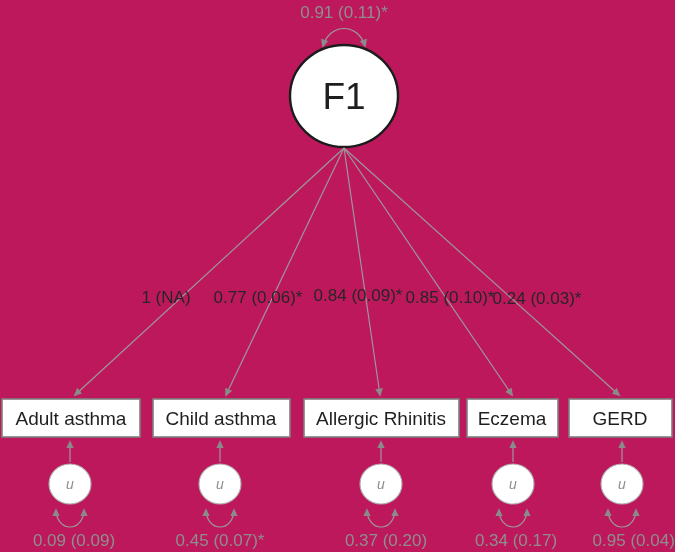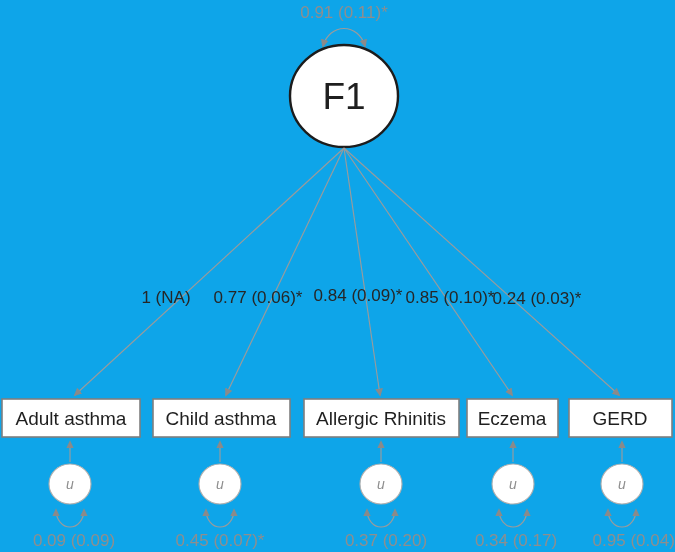--- a/index.html
+++ b/index.html
@@ -4,21 +4,21 @@
 <style>
   html, body {
     margin: 0;
     padding: 0;
     background: #ffffff;
   }
   .stage {
     position: relative;
     width: 675px;
     height: 552px;
-    background: #0ea5e9;
+    background: #be185d;
     font-family: "Liberation Sans", "DejaVu Sans", sans-serif;
   }
   svg { display: block; }
 
   .factor-circle   { fill: #ffffff; stroke: #1c1c1c; stroke-width: 2.4; }
   .indicator-box   { fill: #ffffff; stroke: #7f7f7f; stroke-width: 1.6; }
   .residual-circle { fill: #ffffff; stroke: #aeaeae; stroke-width: 1.1; }
 
   .arrow-line, .loop-arc {
     stroke: #9b9b9b;

